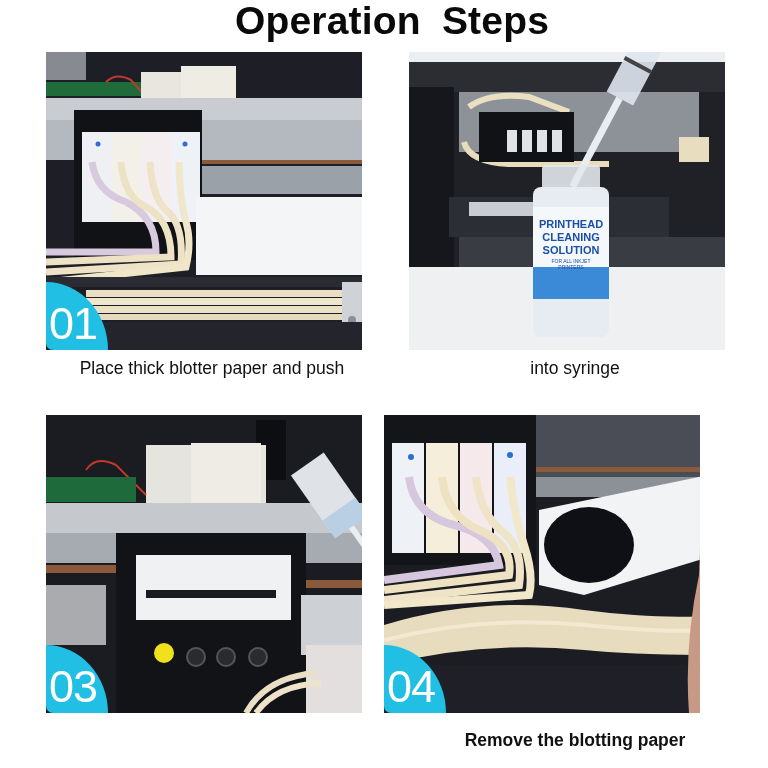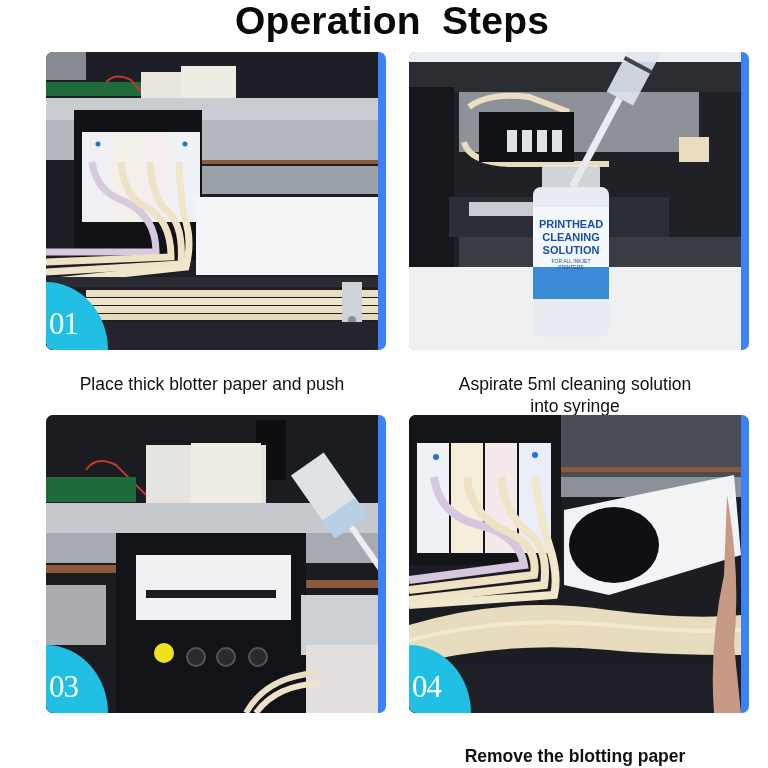--- a/index.html
+++ b/index.html
@@ -6,42 +6,42 @@
   html, body { width: 768px; height: 768px; background: #ffffff; overflow: hidden; }
   body { position: relative; font-family: "Liberation Sans", sans-serif; color: #111; }
 
   .title {
     position: absolute; left: 8px; top: 0; width: 768px; height: 44px;
     text-align: center; font-weight: bold; font-size: 39px; line-height: 42px;
     letter-spacing: 0.2px; color: #0a0a0a; word-spacing: 10px;
   }
 
   .panel {
-    position: absolute; width: 340px; height: 298px; border-radius: 7px;
-    overflow: hidden; background: #3b82f6;
+    position: absolute; width: 316px; height: 298px; border-radius: 0;
+    overflow: hidden; background: #fca5a5;
   }
   .p1 { left: 46px; top: 52px; }
   .p2 { left: 409px; top: 52px; }
   .p3 { left: 46px; top: 415px; }
-  .p4 { left: 409px; top: 415px; }
+  .p4 { left: 384px; top: 415px; }
 
   .panel svg.photo { position: absolute; left: 0; top: 0; width: 332px; height: 298px; }
 
   .badge {
     position: absolute; left: 0; bottom: 0; width: 62px; height: 68px;
     background: #22bfe4; border-top-right-radius: 62px 68px;
     border-bottom-left-radius: 7px;
   }
   .badge-num {
-    position: absolute; left: 3px; bottom: 6px; font-size: 31px; line-height: 40px;
-    color: #ffffff; font-family: Liberation Serif, serif; letter-spacing: -1px;
+    position: absolute; left: 3px; bottom: 6px; font-size: 45px; line-height: 40px;
+    color: #ffffff; font-family: Liberation Sans, sans-serif; letter-spacing: -1px;
   }
 
   .caption {
-    position: absolute; text-align: center; font-size: 17.5px; line-height: 22px; color: #111; margin-top: 16px;
+    position: absolute; text-align: center; font-size: 17.5px; line-height: 22px; color: #111;
   }
   .c1 { left: 30px; width: 364px; top: 357px; }
   .c2 { left: 393px; width: 364px; top: 357px; }
   .c3 { left: 20px; width: 424px; top: 722px; }
   .c4 { left: 393px; width: 364px; top: 729px; font-weight: bold; }
   .caption span { display: block; }
 </style>
 </head>
 <body>
 
@@ -117,21 +117,20 @@
     <rect x="124" y="155" width="76" height="85" fill="#f5f8fb"></rect>
     <rect x="124" y="215" width="76" height="32" fill="#3b8ad8"></rect>
     <text x="162" y="176" text-anchor="middle" font-family="Liberation Sans, sans-serif" font-weight="bold" font-size="11" fill="#1a4fa8">PRINTHEAD</text>
     <text x="162" y="189" text-anchor="middle" font-family="Liberation Sans, sans-serif" font-weight="bold" font-size="11" fill="#1a4fa8">CLEANING</text>
     <text x="162" y="202" text-anchor="middle" font-family="Liberation Sans, sans-serif" font-weight="bold" font-size="11" fill="#1a4fa8">SOLUTION</text>
     <text x="162" y="211" text-anchor="middle" font-family="Liberation Sans, sans-serif" font-size="5" fill="#1a4fa8">FOR ALL INKJET</text>
     <text x="162" y="217" text-anchor="middle" font-family="Liberation Sans, sans-serif" font-size="5" fill="#1a4fa8">PRINTERS</text>
   </svg>
 </div>
 <div class="caption c2">
-  <span>Aspirate 5ml cleaning solution</span>
   <span>into syringe</span>
 </div>
 
 <div class="panel p3">
   <svg class="photo" viewBox="0 0 332 298">
     <rect x="0" y="0" width="332" height="298" fill="#1b1c22"></rect>
     <rect x="210" y="5" width="30" height="60" fill="#0d0e12"></rect>
     <rect x="100" y="30" width="120" height="60" fill="#e6e4de"></rect>
     <rect x="145" y="28" width="70" height="60" fill="#efece5"></rect>
     <path d="M40 55 Q50 40 70 50 L100 80" stroke="#c0392b" stroke-width="2" fill="none"></path>

